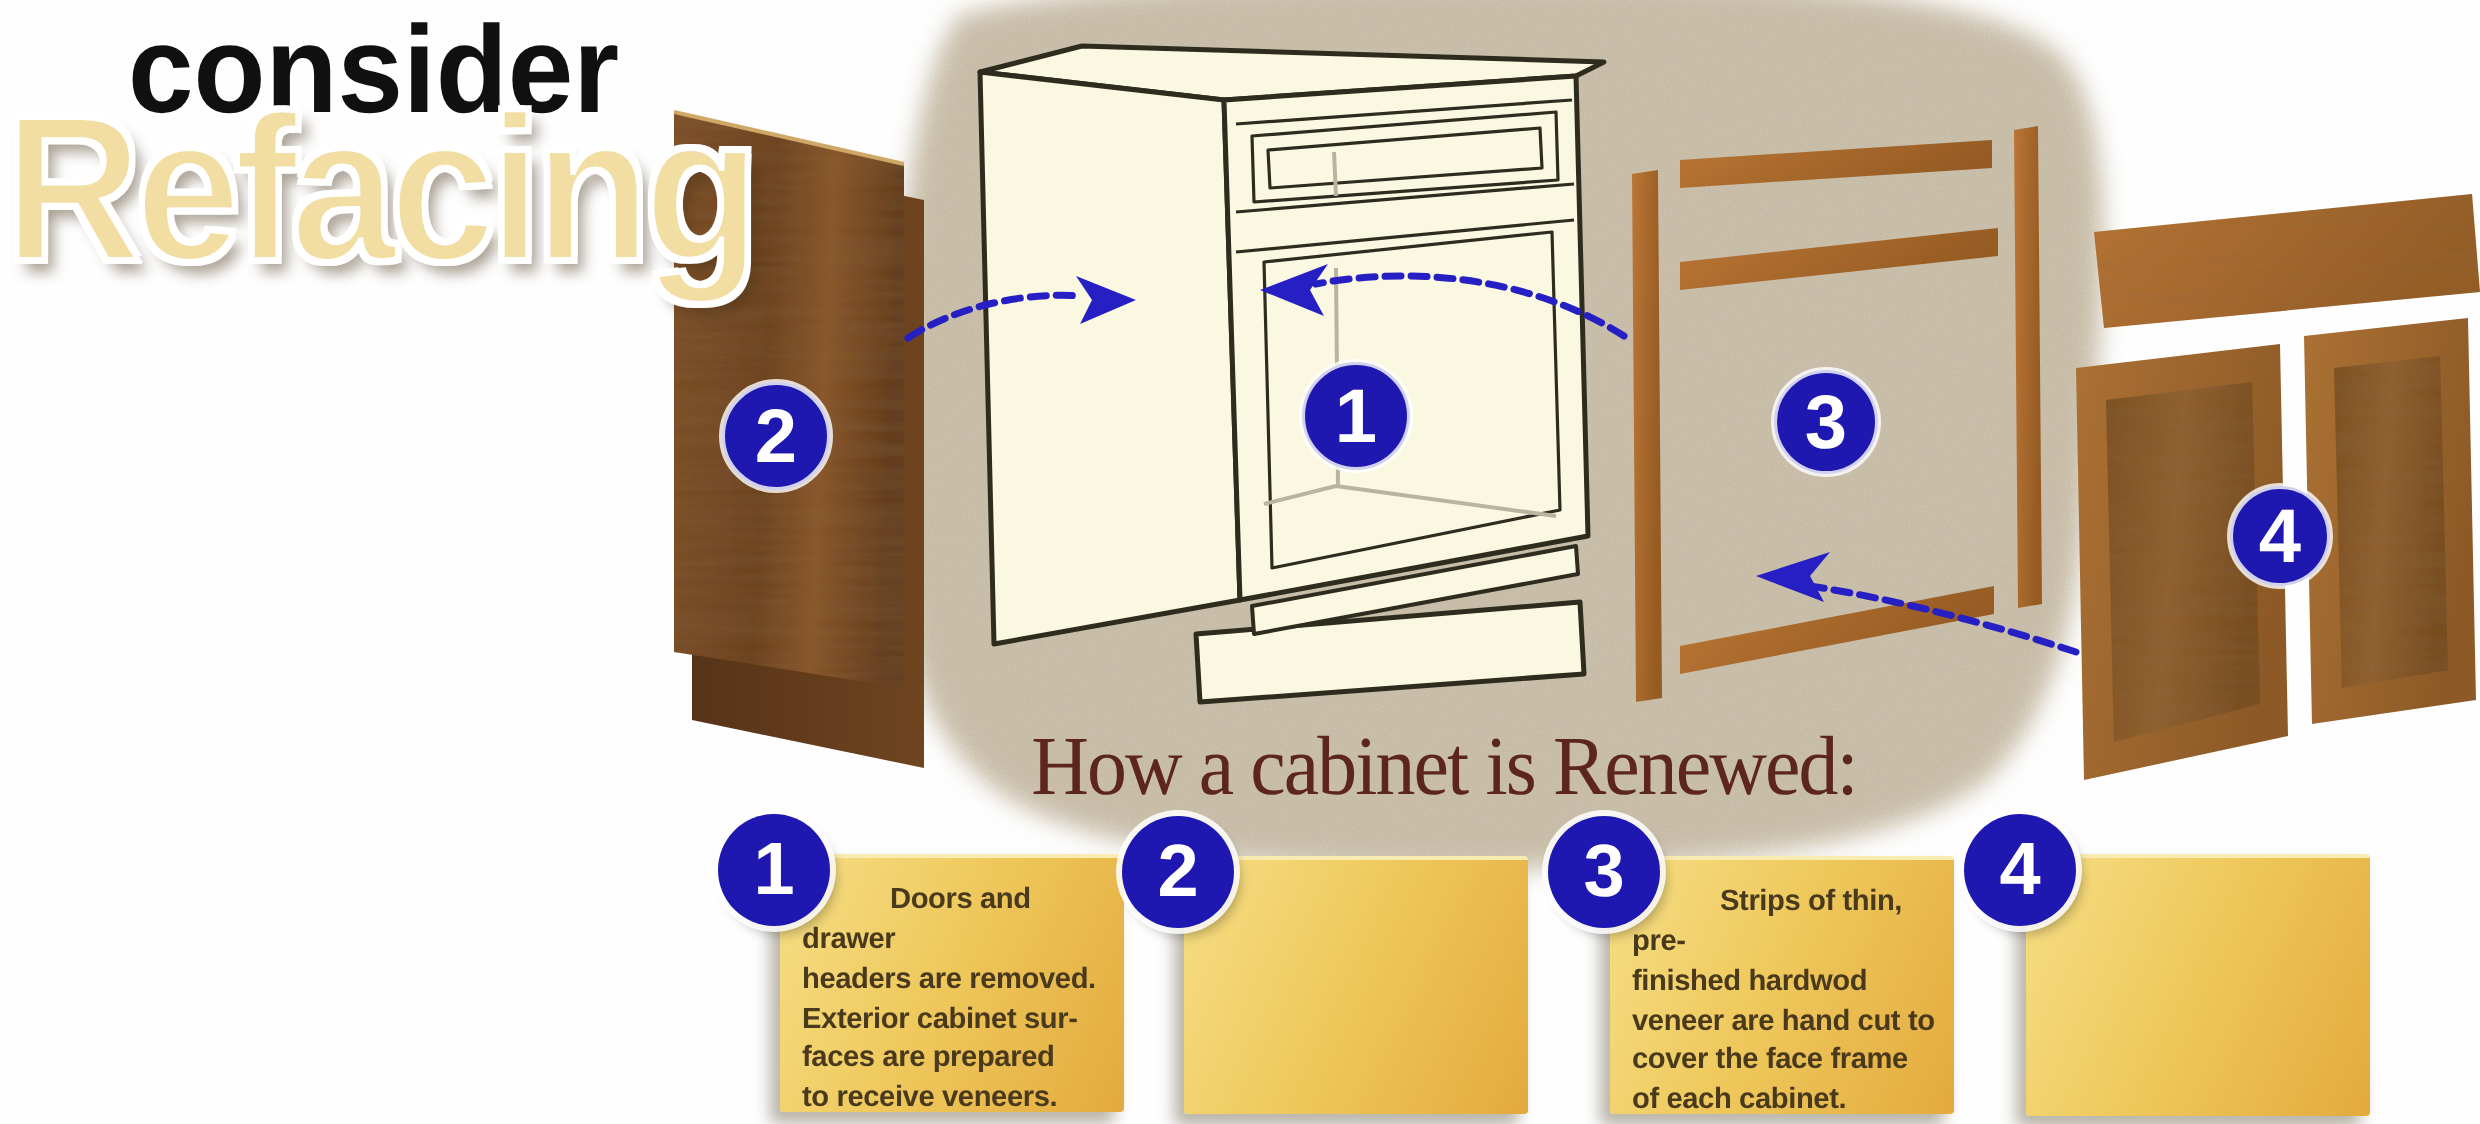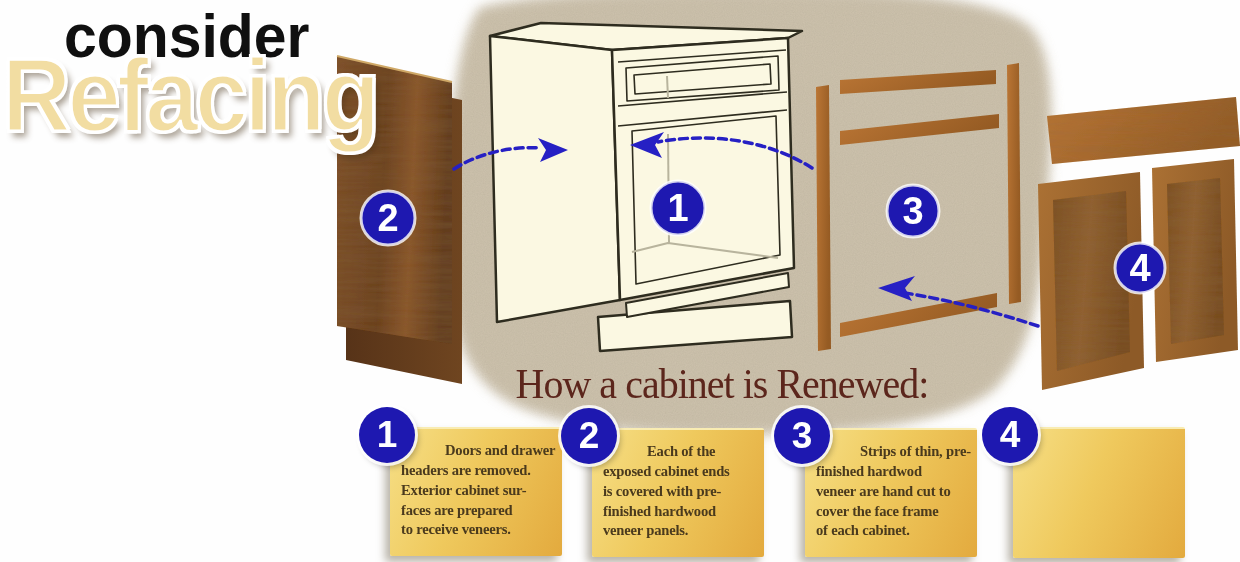--- a/index.html
+++ b/index.html
@@ -19,21 +19,21 @@
            font-family:"Liberation Serif",serif;font-size:42px;color:#5c261c;
            transform:scaleX(.95);transform-origin:center top;letter-spacing:-1px;}
 
   
   .step-box{position:absolute;z-index:4;width:172px;height:127px;
             background:linear-gradient(115deg,#f6df86 0%,#efc95d 45%,#e3aa3e 100%);
             border-top:2px solid #f9ecb2;border-radius:2px;
             box-shadow:-5px 6px 8px rgba(130,120,100,.55);}
   .step-text{margin:0;padding:12px 5px 0 11px;font-size:14.6px;font-weight:bold;
              color:#4a3a1d;line-height:1.36;letter-spacing:-.2px;white-space:pre-line;
-             text-indent:44px;font-family:Liberation Serif, serif;}
+             text-indent:44px;}
   .badge{position:absolute;left:-31px;top:-22px;width:56px;height:56px;border-radius:50%;
          background:#1e18b0;color:#ffffff;display:flex;align-items:center;justify-content:center;
          font-size:37px;font-weight:bold;
          box-shadow:0 0 0 3px rgba(255,255,255,.85),3px 4px 6px rgba(0,0,0,.28);}
   #box1{left:390px;top:427px;} #box2{left:592px;top:428px;}
   #box3{left:805px;top:428px;} #box4{left:1013px;top:427px;height:129px;}
 </style>
 </head>
 <body>
 
@@ -176,25 +176,20 @@
   <div class="step-box" id="box1">
     <div class="badge">1</div>
     <p class="step-text">Doors and drawer
 headers are removed.
 Exterior cabinet sur-
 faces are prepared
 to receive veneers.</p>
   </div>
   <div class="step-box" id="box2">
     <div class="badge">2</div>
-    <p class="step-text">Each of the
-exposed cabinet ends
-is covered with pre-
-finished hardwood
-veneer panels.</p>
   </div>
   <div class="step-box" id="box3">
     <div class="badge">3</div>
     <p class="step-text">Strips of thin, pre-
 finished hardwod
 veneer are hand cut to
 cover the face frame
 of each cabinet.</p>
   </div>
   <div class="step-box" id="box4">

